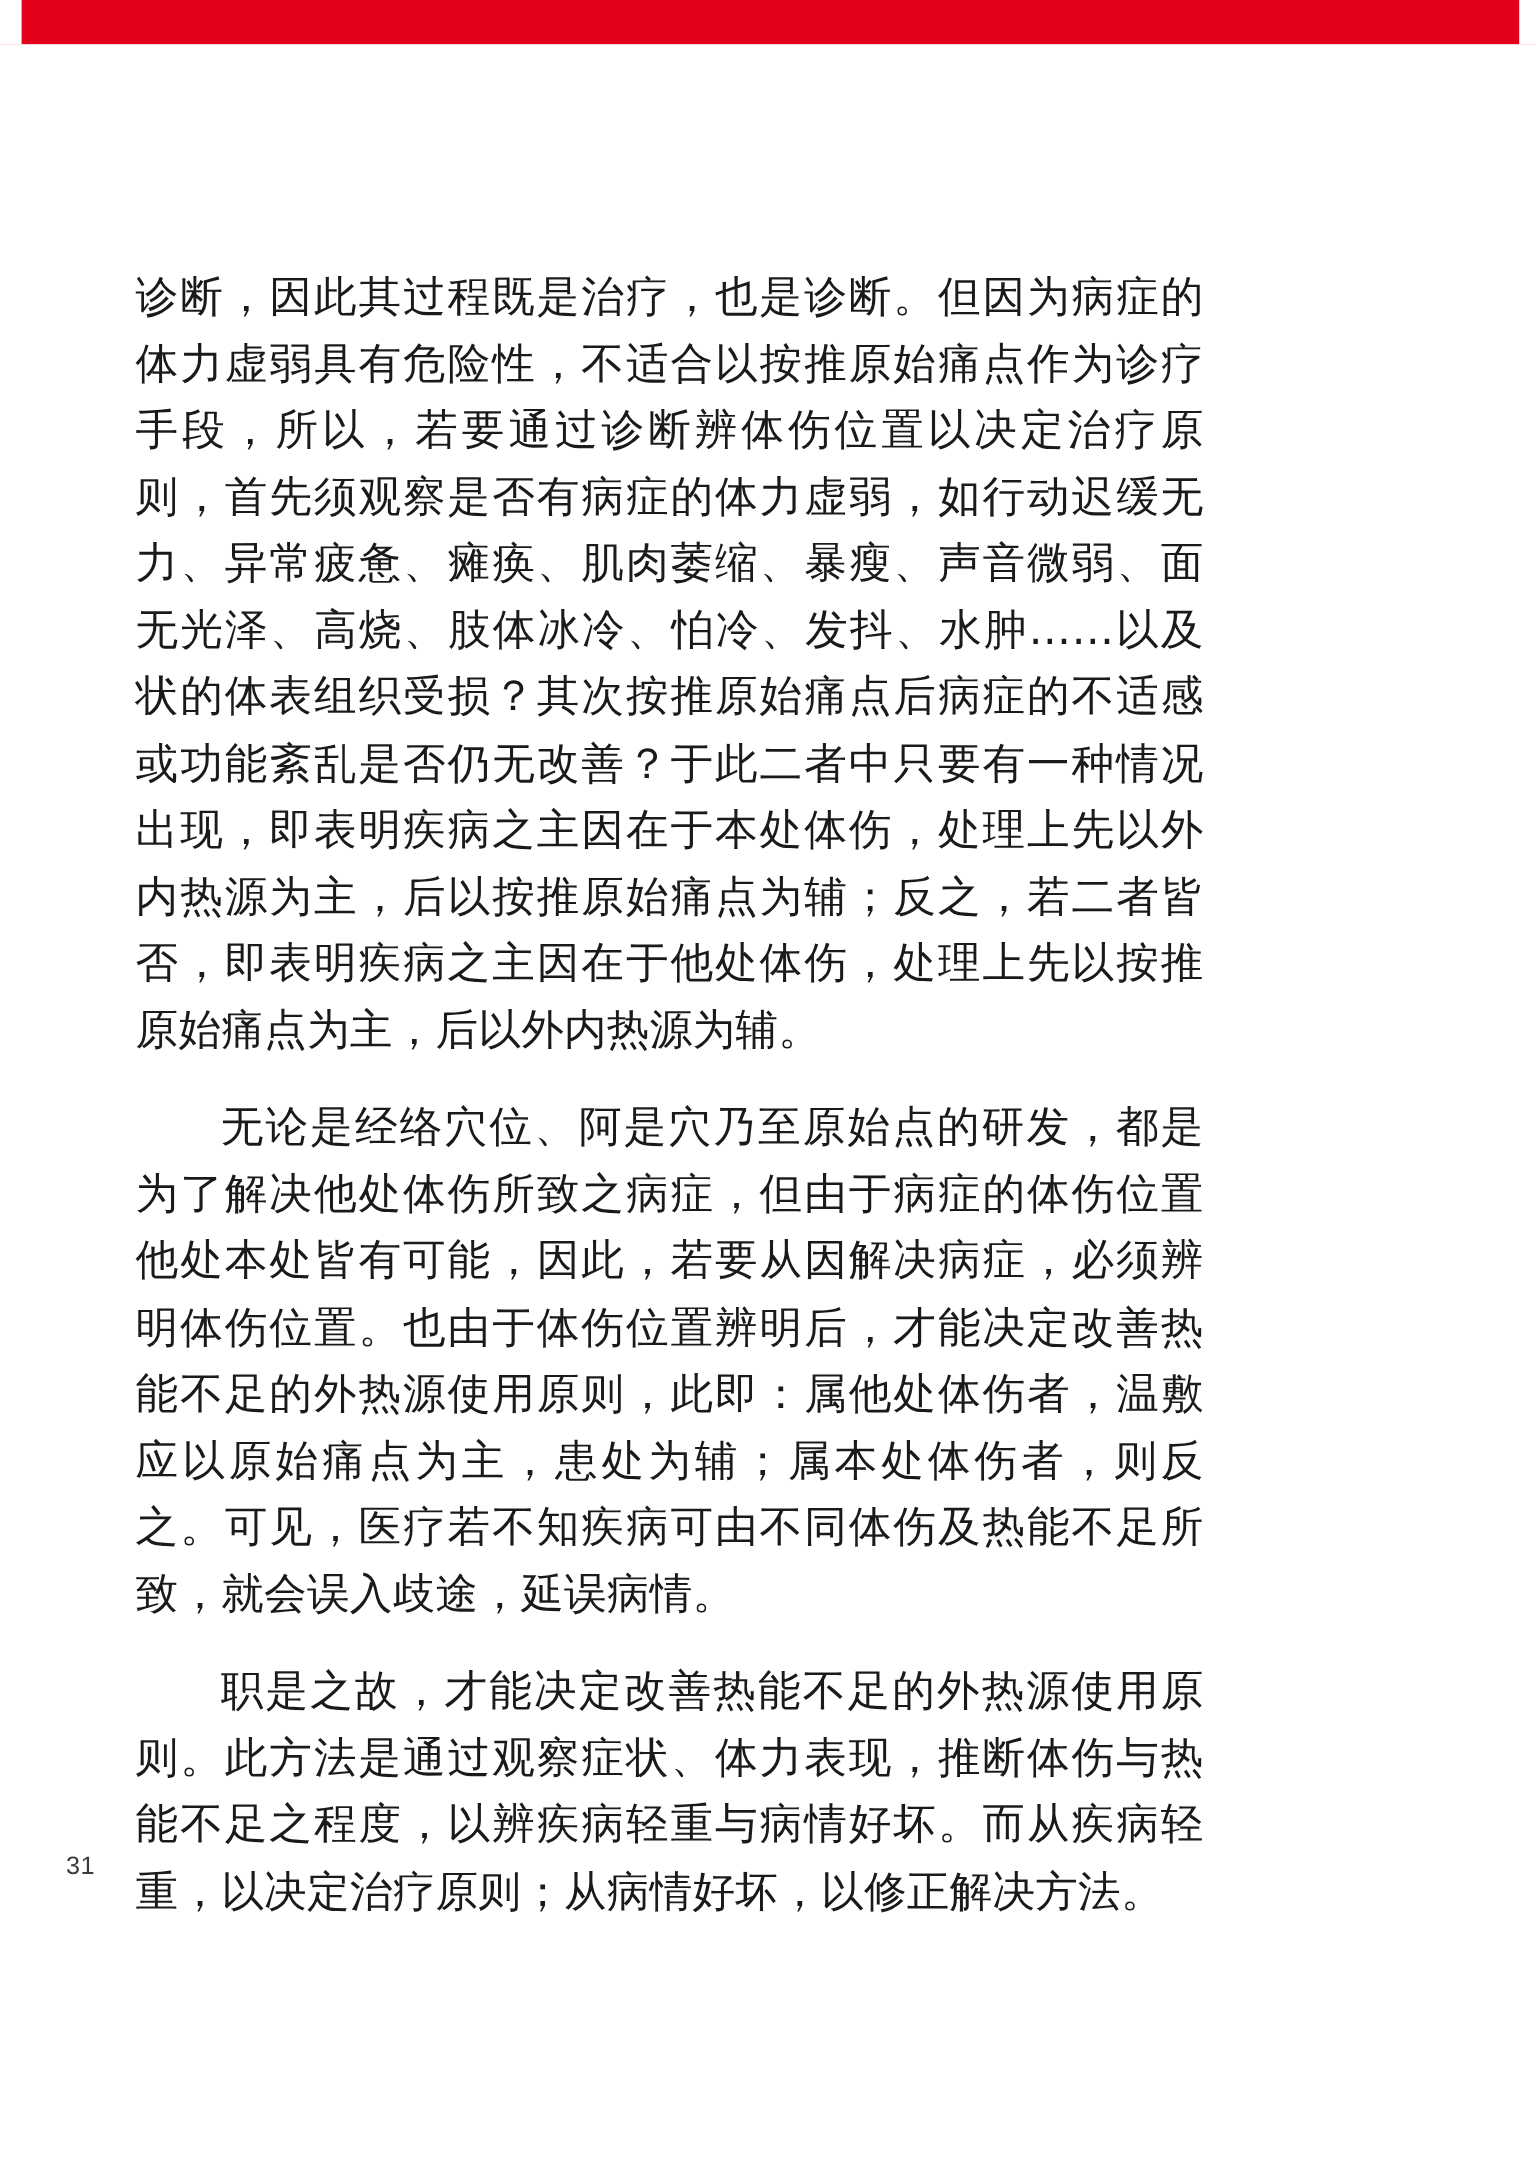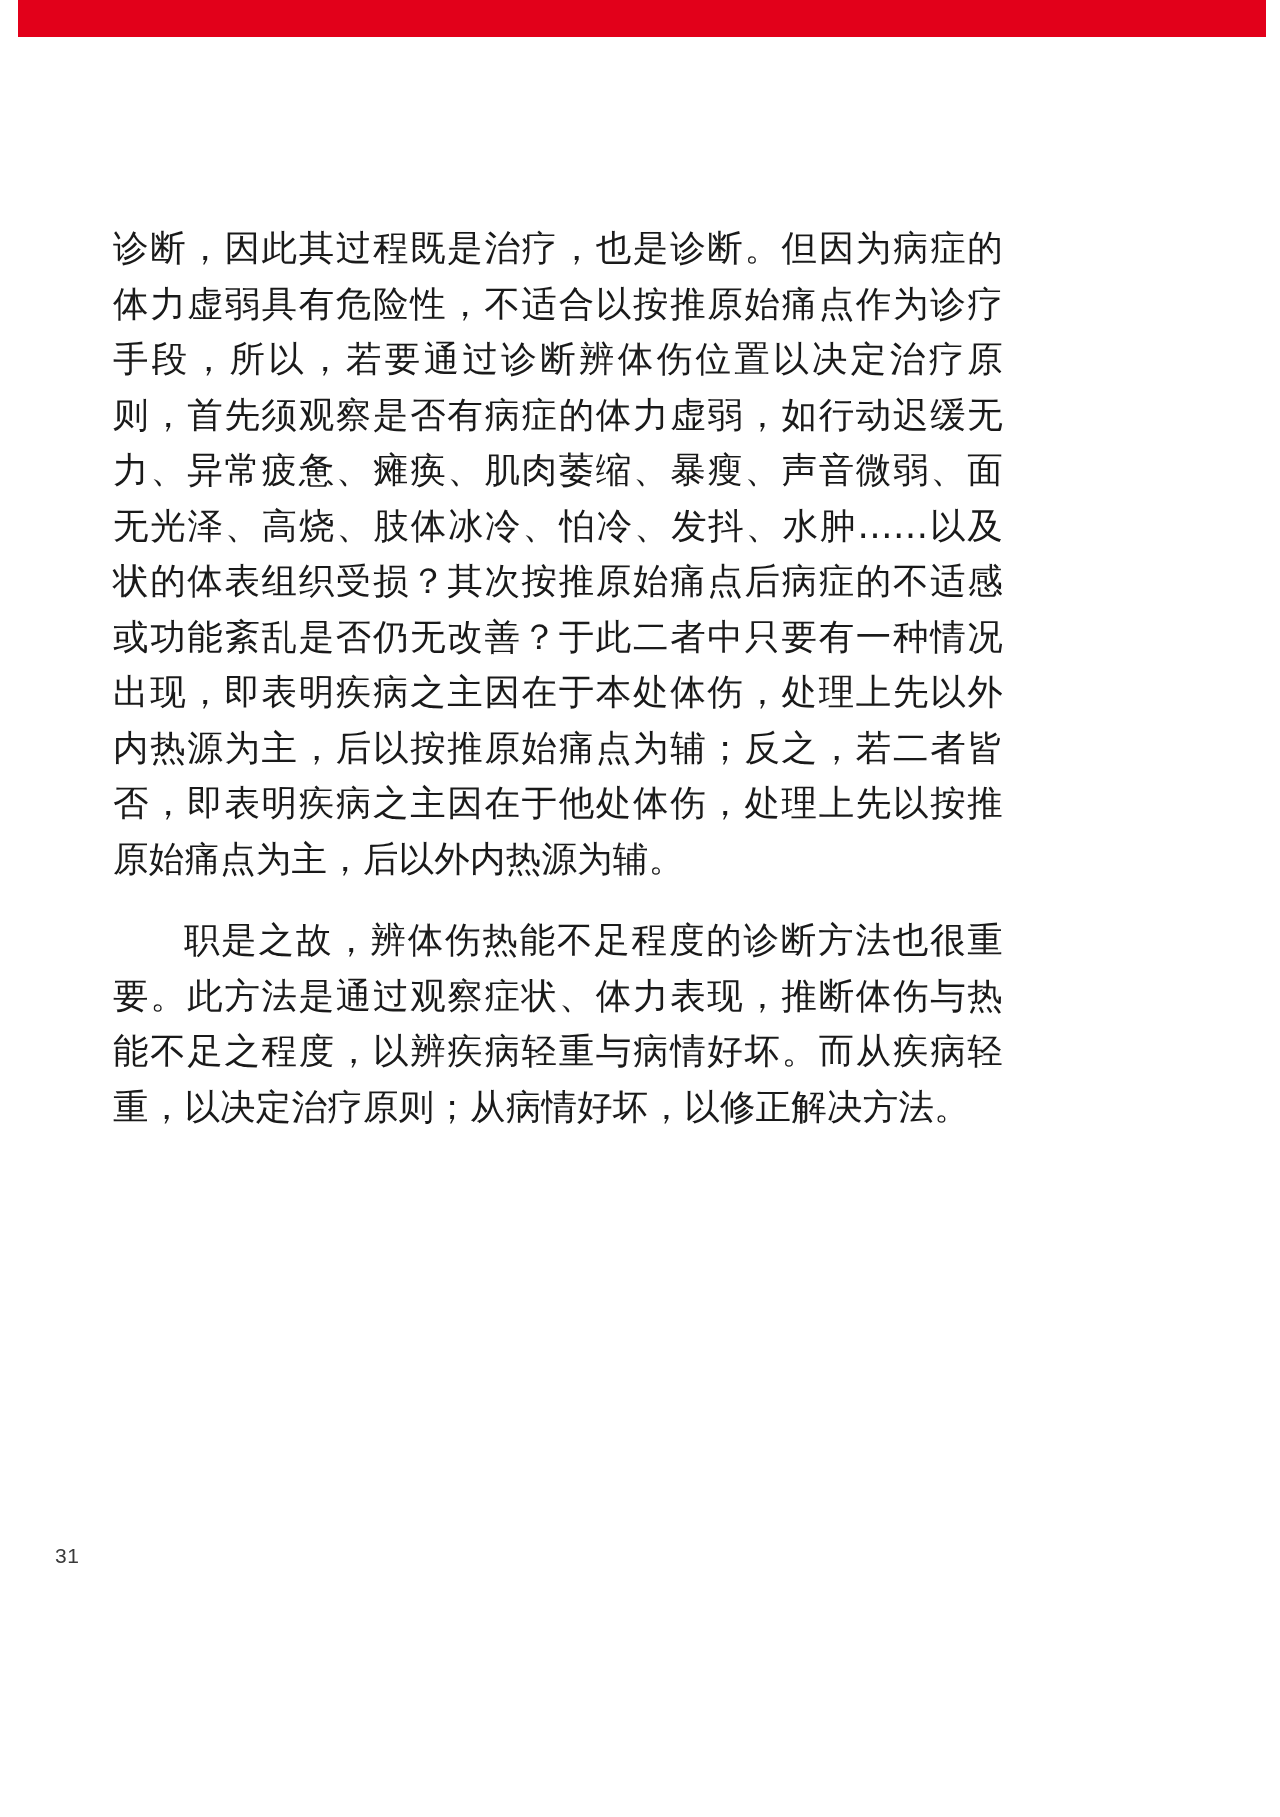--- a/index.html
+++ b/index.html
@@ -93,18 +93,19 @@
 
 <div class="top-band">
   <div class="top-band-gutter"></div>
   <div class="top-band-gutter-right"></div>
 </div>
 
 <div class="page">
 
   <div class="text-column">
     <p class="para">诊断，因此其过程既是治疗，也是诊断。但因为病症的体力虚弱具有危险性，不适合以按推原始痛点作为诊疗手段，所以，若要通过诊断辨体伤位置以决定治疗原则，首先须观察是否有病症的体力虚弱，如行动迟缓无力、异常疲惫、瘫痪、肌肉萎缩、暴瘦、声音微弱、面无光泽、高烧、肢体冰冷、怕冷、发抖、水肿……以及状的体表组织受损？其次按推原始痛点后病症的不适感或功能紊乱是否仍无改善？于此二者中只要有一种情况出现，即表明疾病之主因在于本处体伤，处理上先以外内热源为主，后以按推原始痛点为辅；反之，若二者皆否，即表明疾病之主因在于他处体伤，处理上先以按推原始痛点为主，后以外内热源为辅。</p>
-    <p class="para indent">职是之故，辨体伤热能不足程度的诊断方法也很重要。此方法是通过观察症状、体力表现，推断体伤与热能不足之程度，以辨疾病轻重与病情好坏。而从疾病轻重，以决定治疗原则；从病情好坏，以修正解决方法。</p>
+    <p class="para indent">无论是经络穴位、阿是穴乃至原始点的研发，都是为了解决他处体伤所致之病症，但由于病症的体伤位置他处本处皆有可能，因此，若要从因解决病症，必须辨明体伤位置。也由于体伤位置辨明后，才能决定改善热能不足的外热源使用原则，此即：属他处体伤者，温敷应以原始痛点为主，患处为辅；属本处体伤者，则反之。可见，医疗若不知疾病可由不同体伤及热能不足所致，就会误入歧途，延误病情。</p>
+    <p class="para indent">职是之故，才能决定改善热能不足的外热源使用原则。此方法是通过观察症状、体力表现，推断体伤与热能不足之程度，以辨疾病轻重与病情好坏。而从疾病轻重，以决定治疗原则；从病情好坏，以修正解决方法。</p>
   </div>
 
   <div class="page-number">31</div>
 
 </div>
 
 </body></html>

